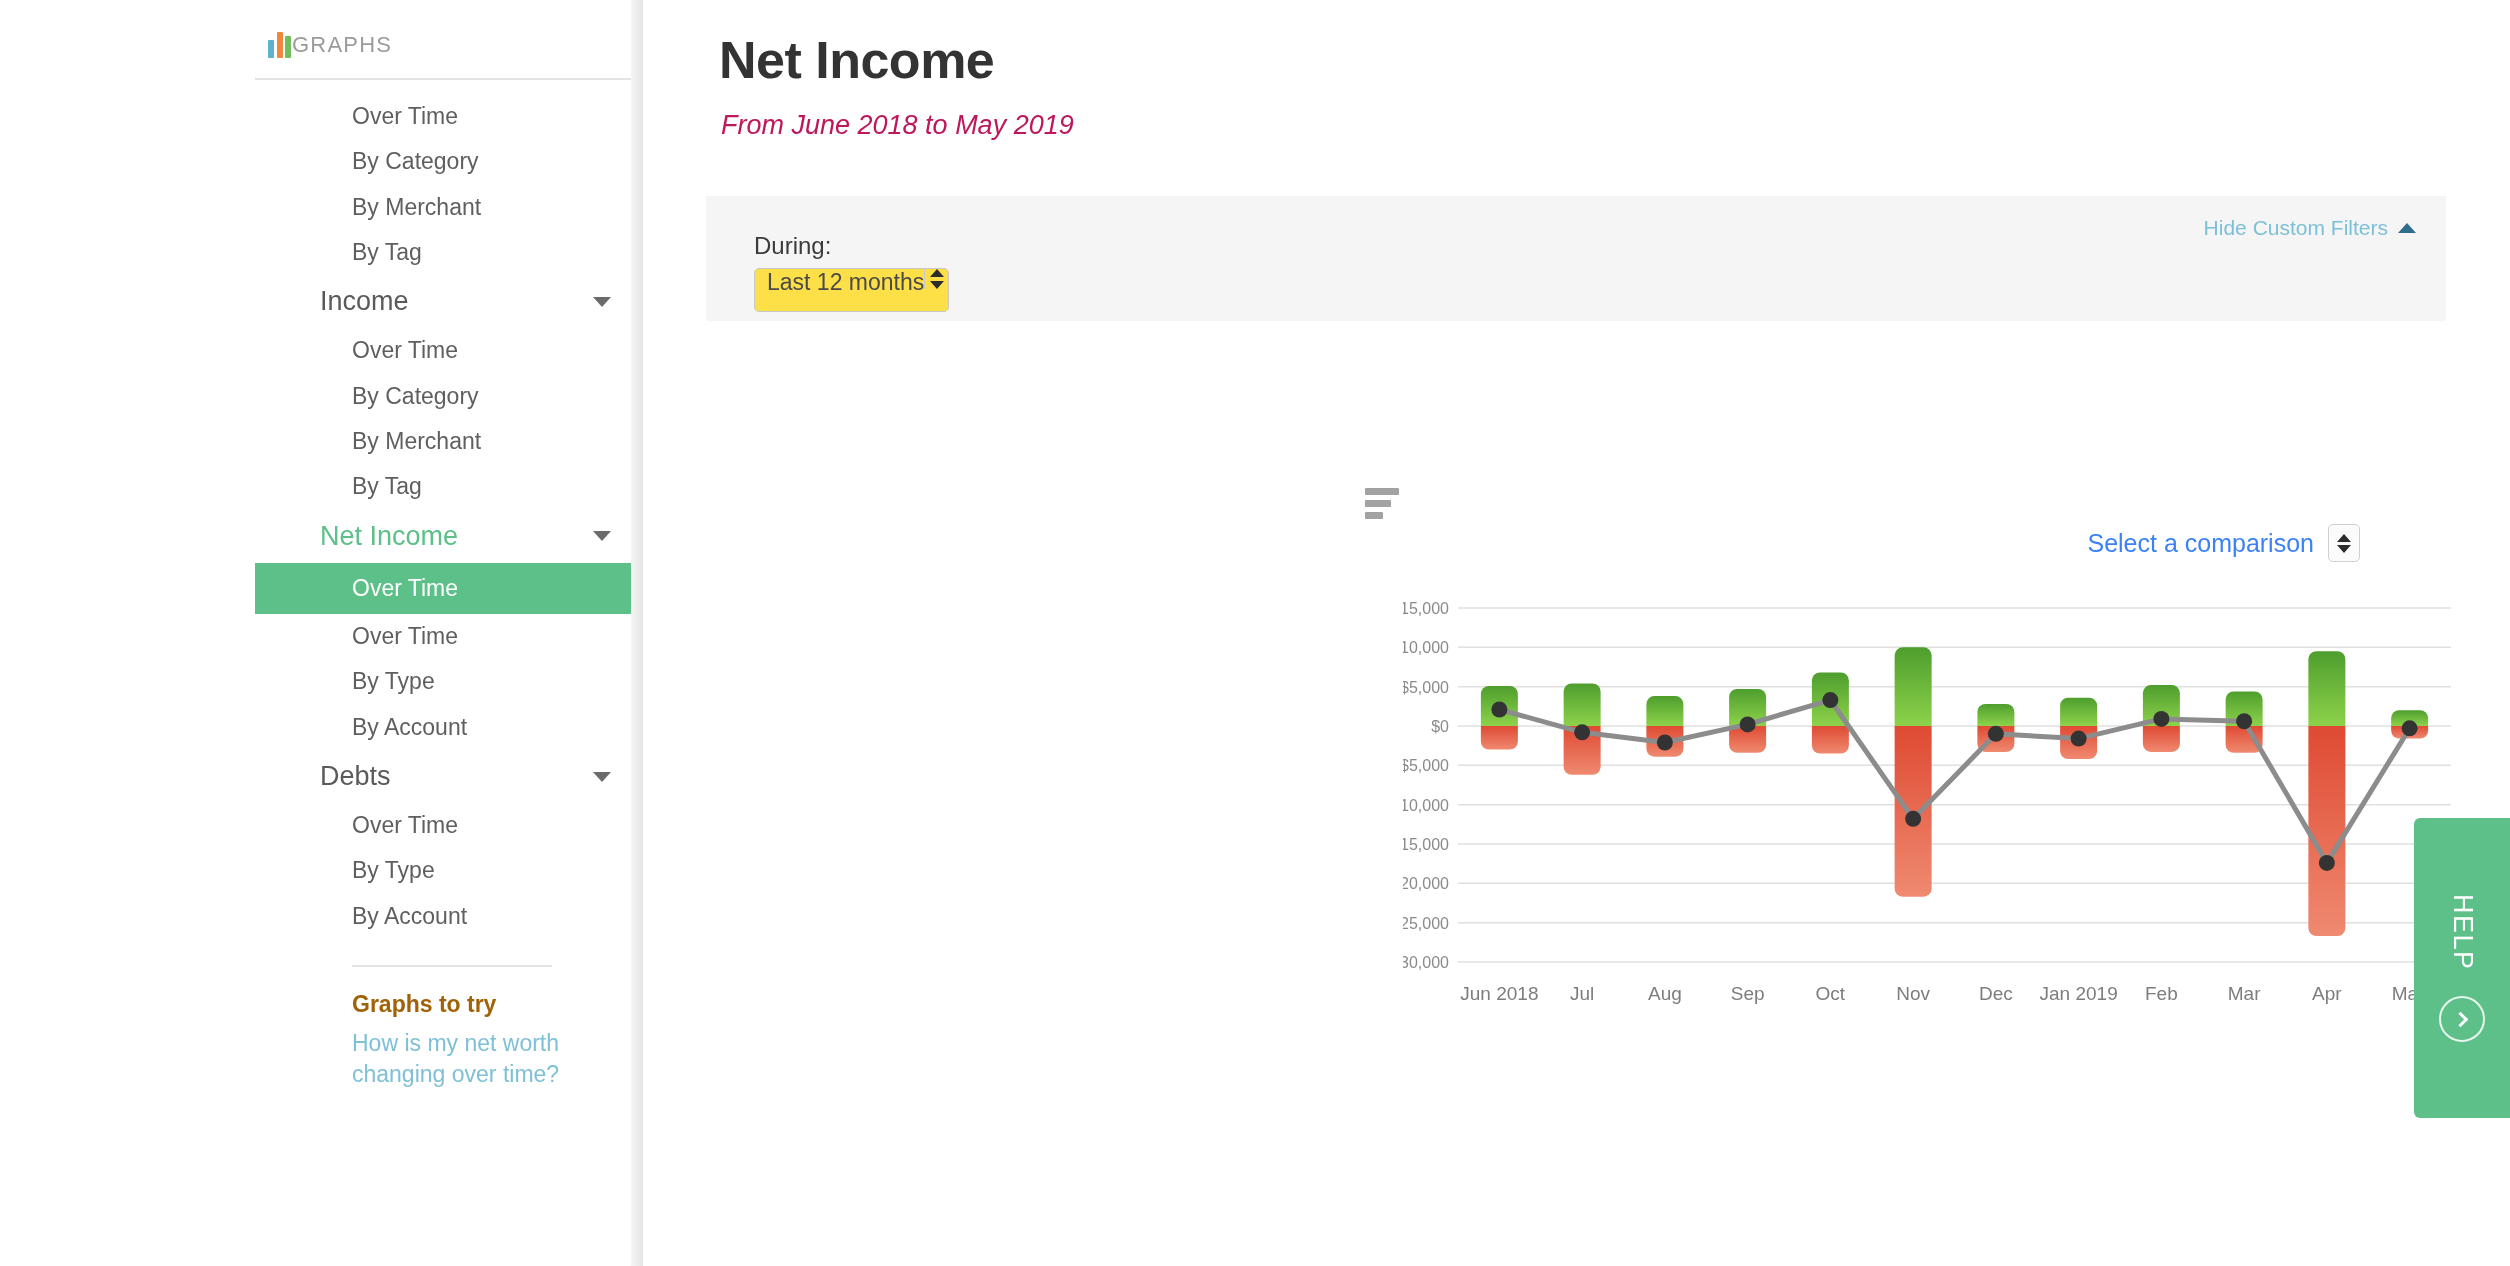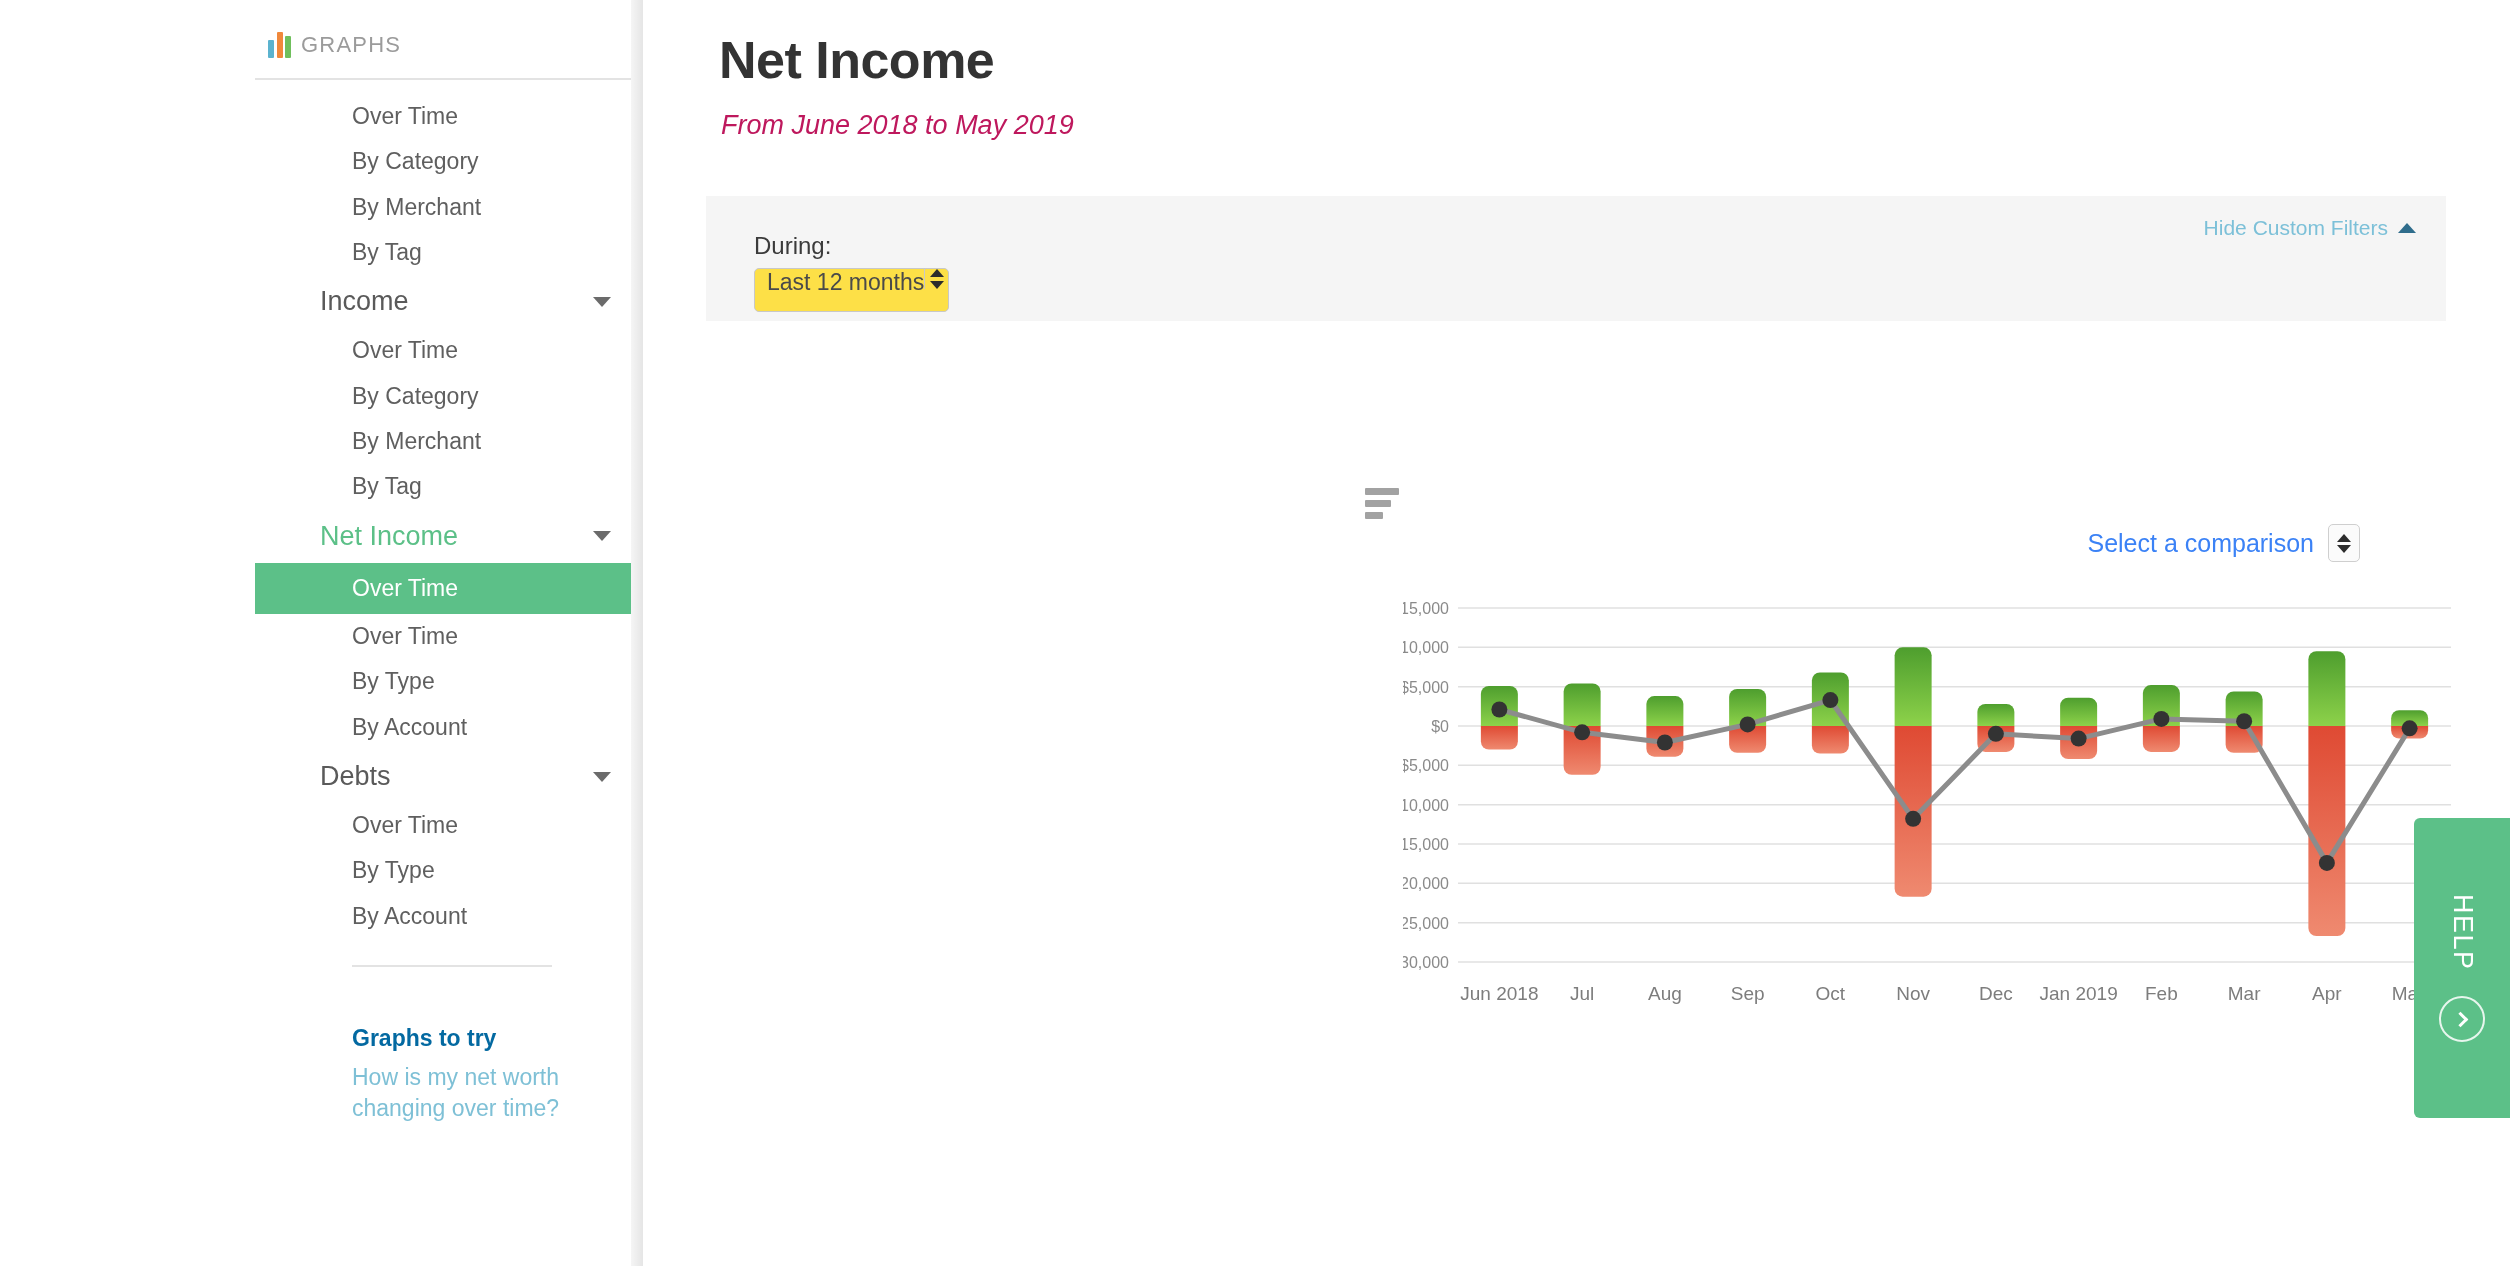--- a/index.html
+++ b/index.html
@@ -14,21 +14,21 @@
   
   .sidebar {
     position: absolute; left: 255px; top: 0; width: 388px; height: 1266px;
     background: #ffffff;
   }
   .sidebar-scroll-track {
     position: absolute; right: 0; top: 0; width: 12px; height: 1266px;
     background: linear-gradient(to right, rgba(0,0,0,0.04), rgba(0,0,0,0.10));
   }
   .graphs-header {
-    display: flex; align-items: center; gap: 10px;
+    display: flex; align-items: center; gap: 1px;
     padding: 32px 0 20px 0; margin-left: 0px;
     border-bottom: 2px solid #e3e3e3;
     width: 376px;
   }
   .graphs-icon { display:flex; align-items:flex-end; gap:2.5px; height:26px; margin-left: 13px;}
   .graphs-icon i { display:block; width:6px; border-radius:1px; }
   .gi1 { height:18px; background:#5bb3cf; }
   .gi2 { height:26px; background:#f0883b; }
   .gi3 { height:22px; background:#6fbf5c; }
   .graphs-label {
@@ -62,21 +62,21 @@
   .nav-sub.selected {
     background: #5cc088; color:#ffffff; padding-top:9px; padding-bottom:9px;
   }
 
   .graphs-try-divider {
     width: 200px; height: 2px; background:#e3e3e3; margin: 26px 0 0 97px;
   }
   .graphs-try {
     padding: 24px 0 0 97px; width: 330px;
   }
-  .graphs-try-title { font-size: 23px; color:#0369a1; font-weight:bold;margin-top:34px; }
+  .graphs-try-title { font-size: 23px; color:#a16207; font-weight:bold; }
   .graphs-try-link {
     display:block; margin-top: 10px; font-size: 23px; color:#7ec0d6;
     line-height: 1.33; cursor:pointer; max-width: 210px;
   }
 
   
   .main { position:absolute; left: 643px; top: 0; width: 1867px; height:1266px; }
   .page-title { position:absolute; left: 76px; top: 30px;
     font-size: 52px; font-weight: bold; color:#333333; letter-spacing:-0.5px; }
   .page-sub { position:absolute; left: 78px; top: 110px;

